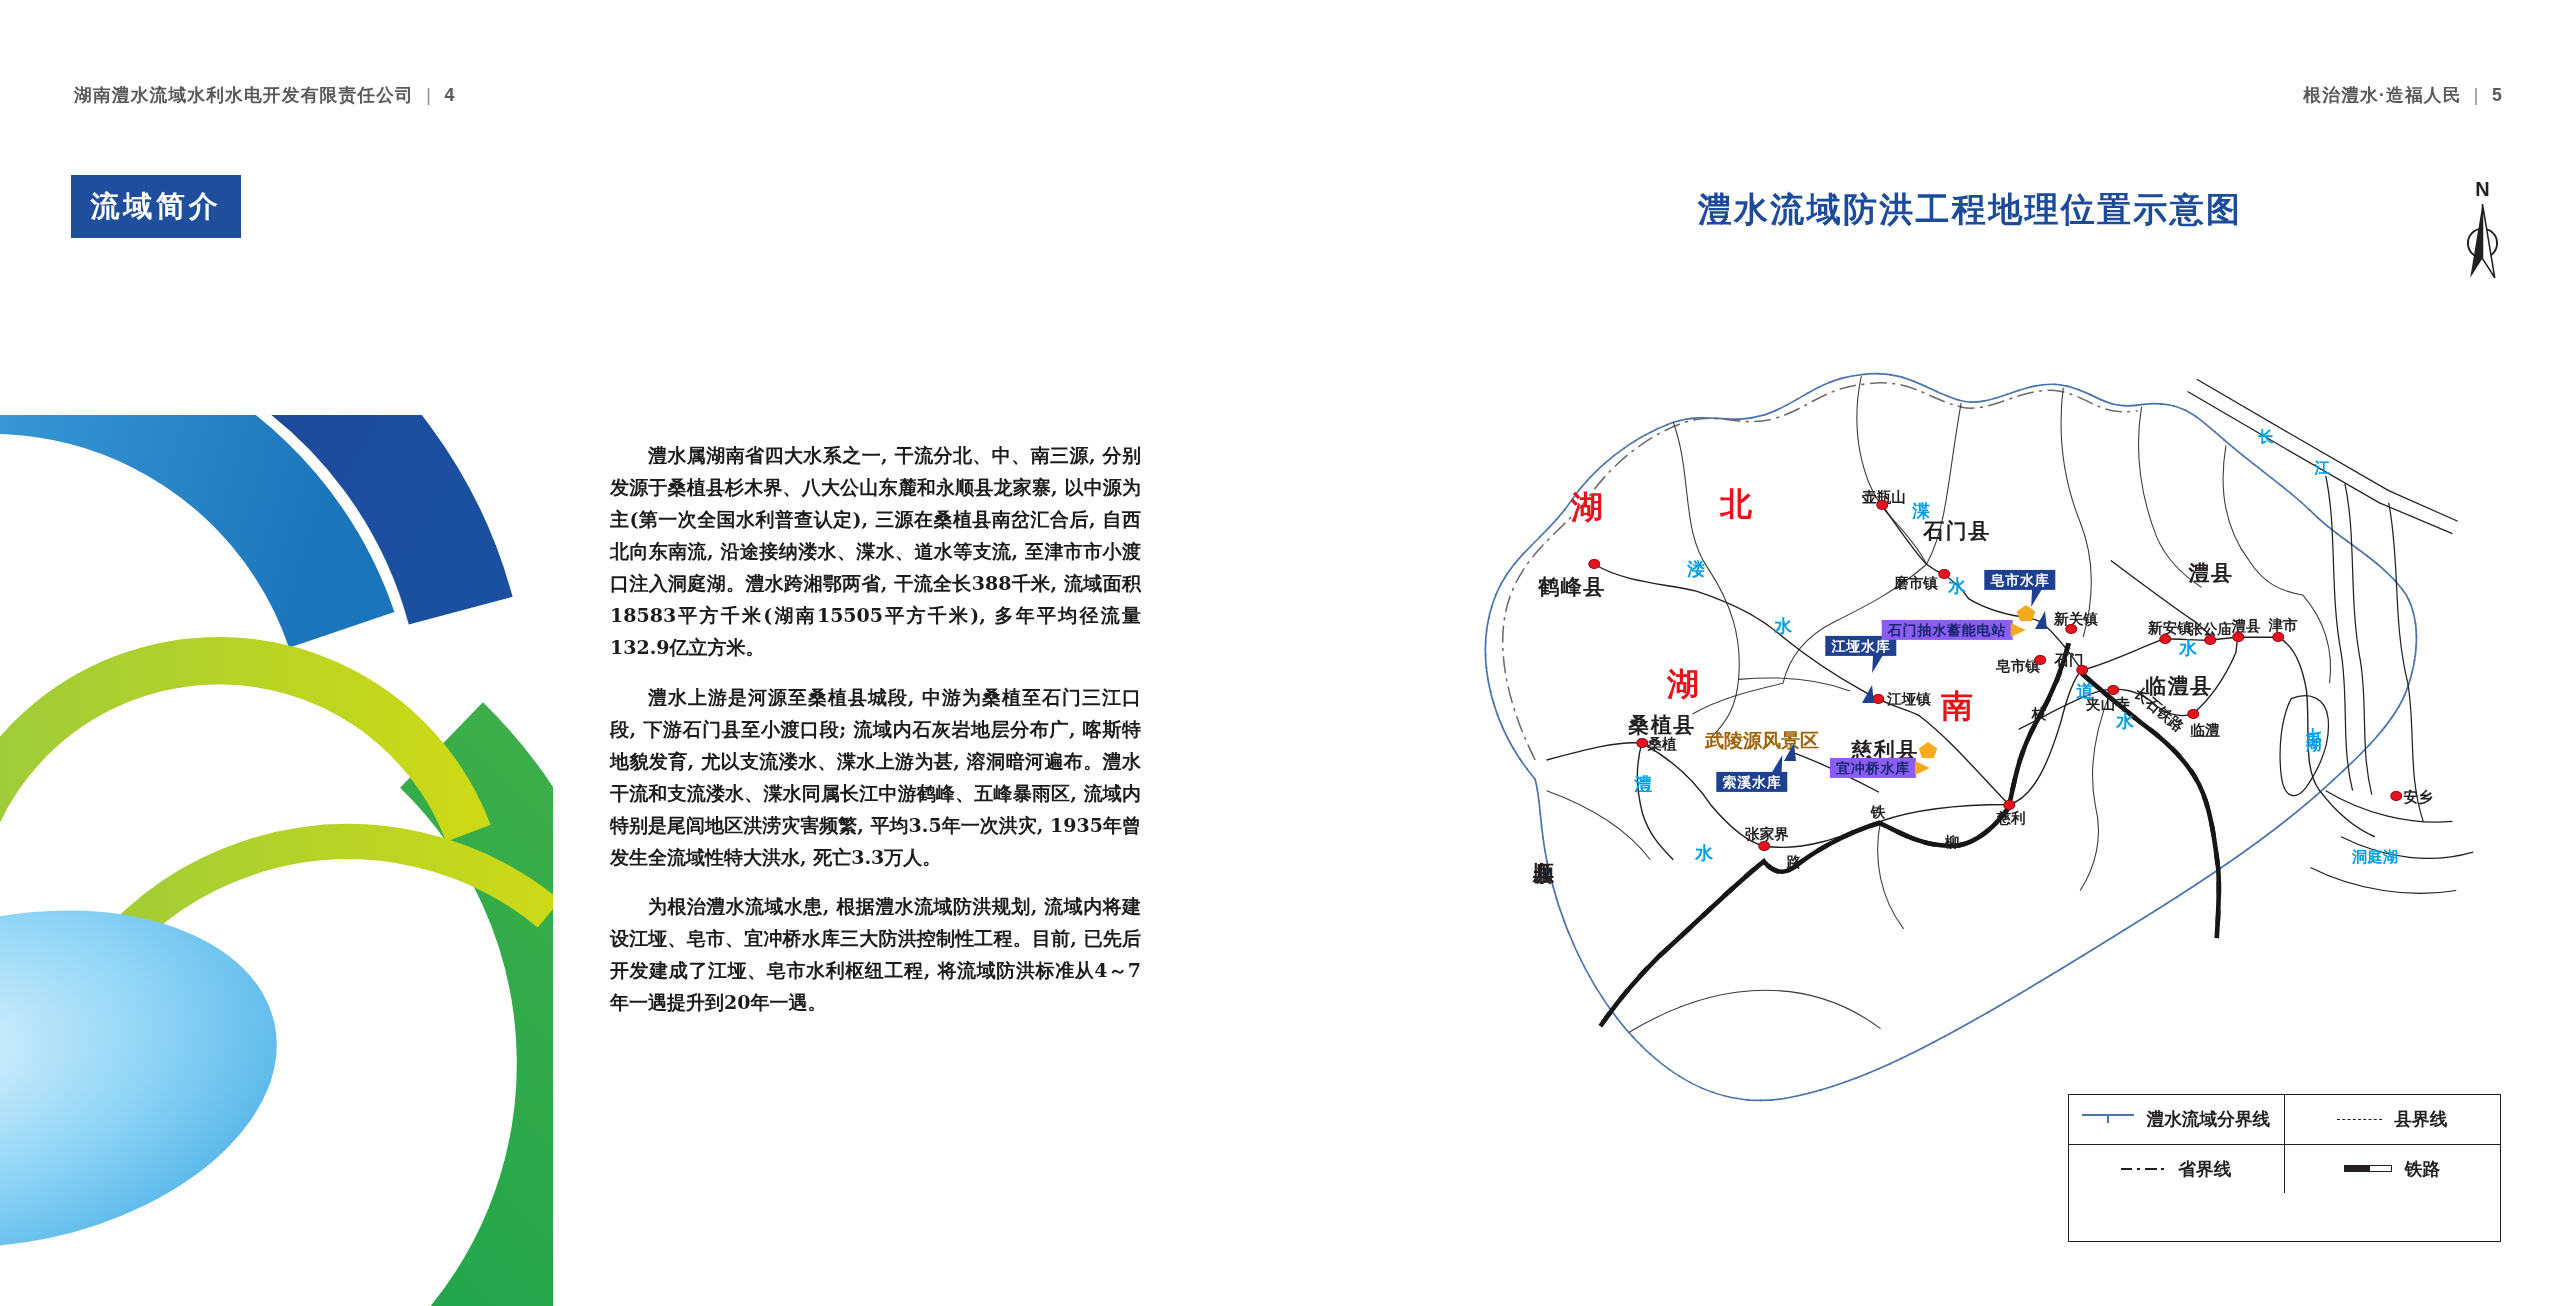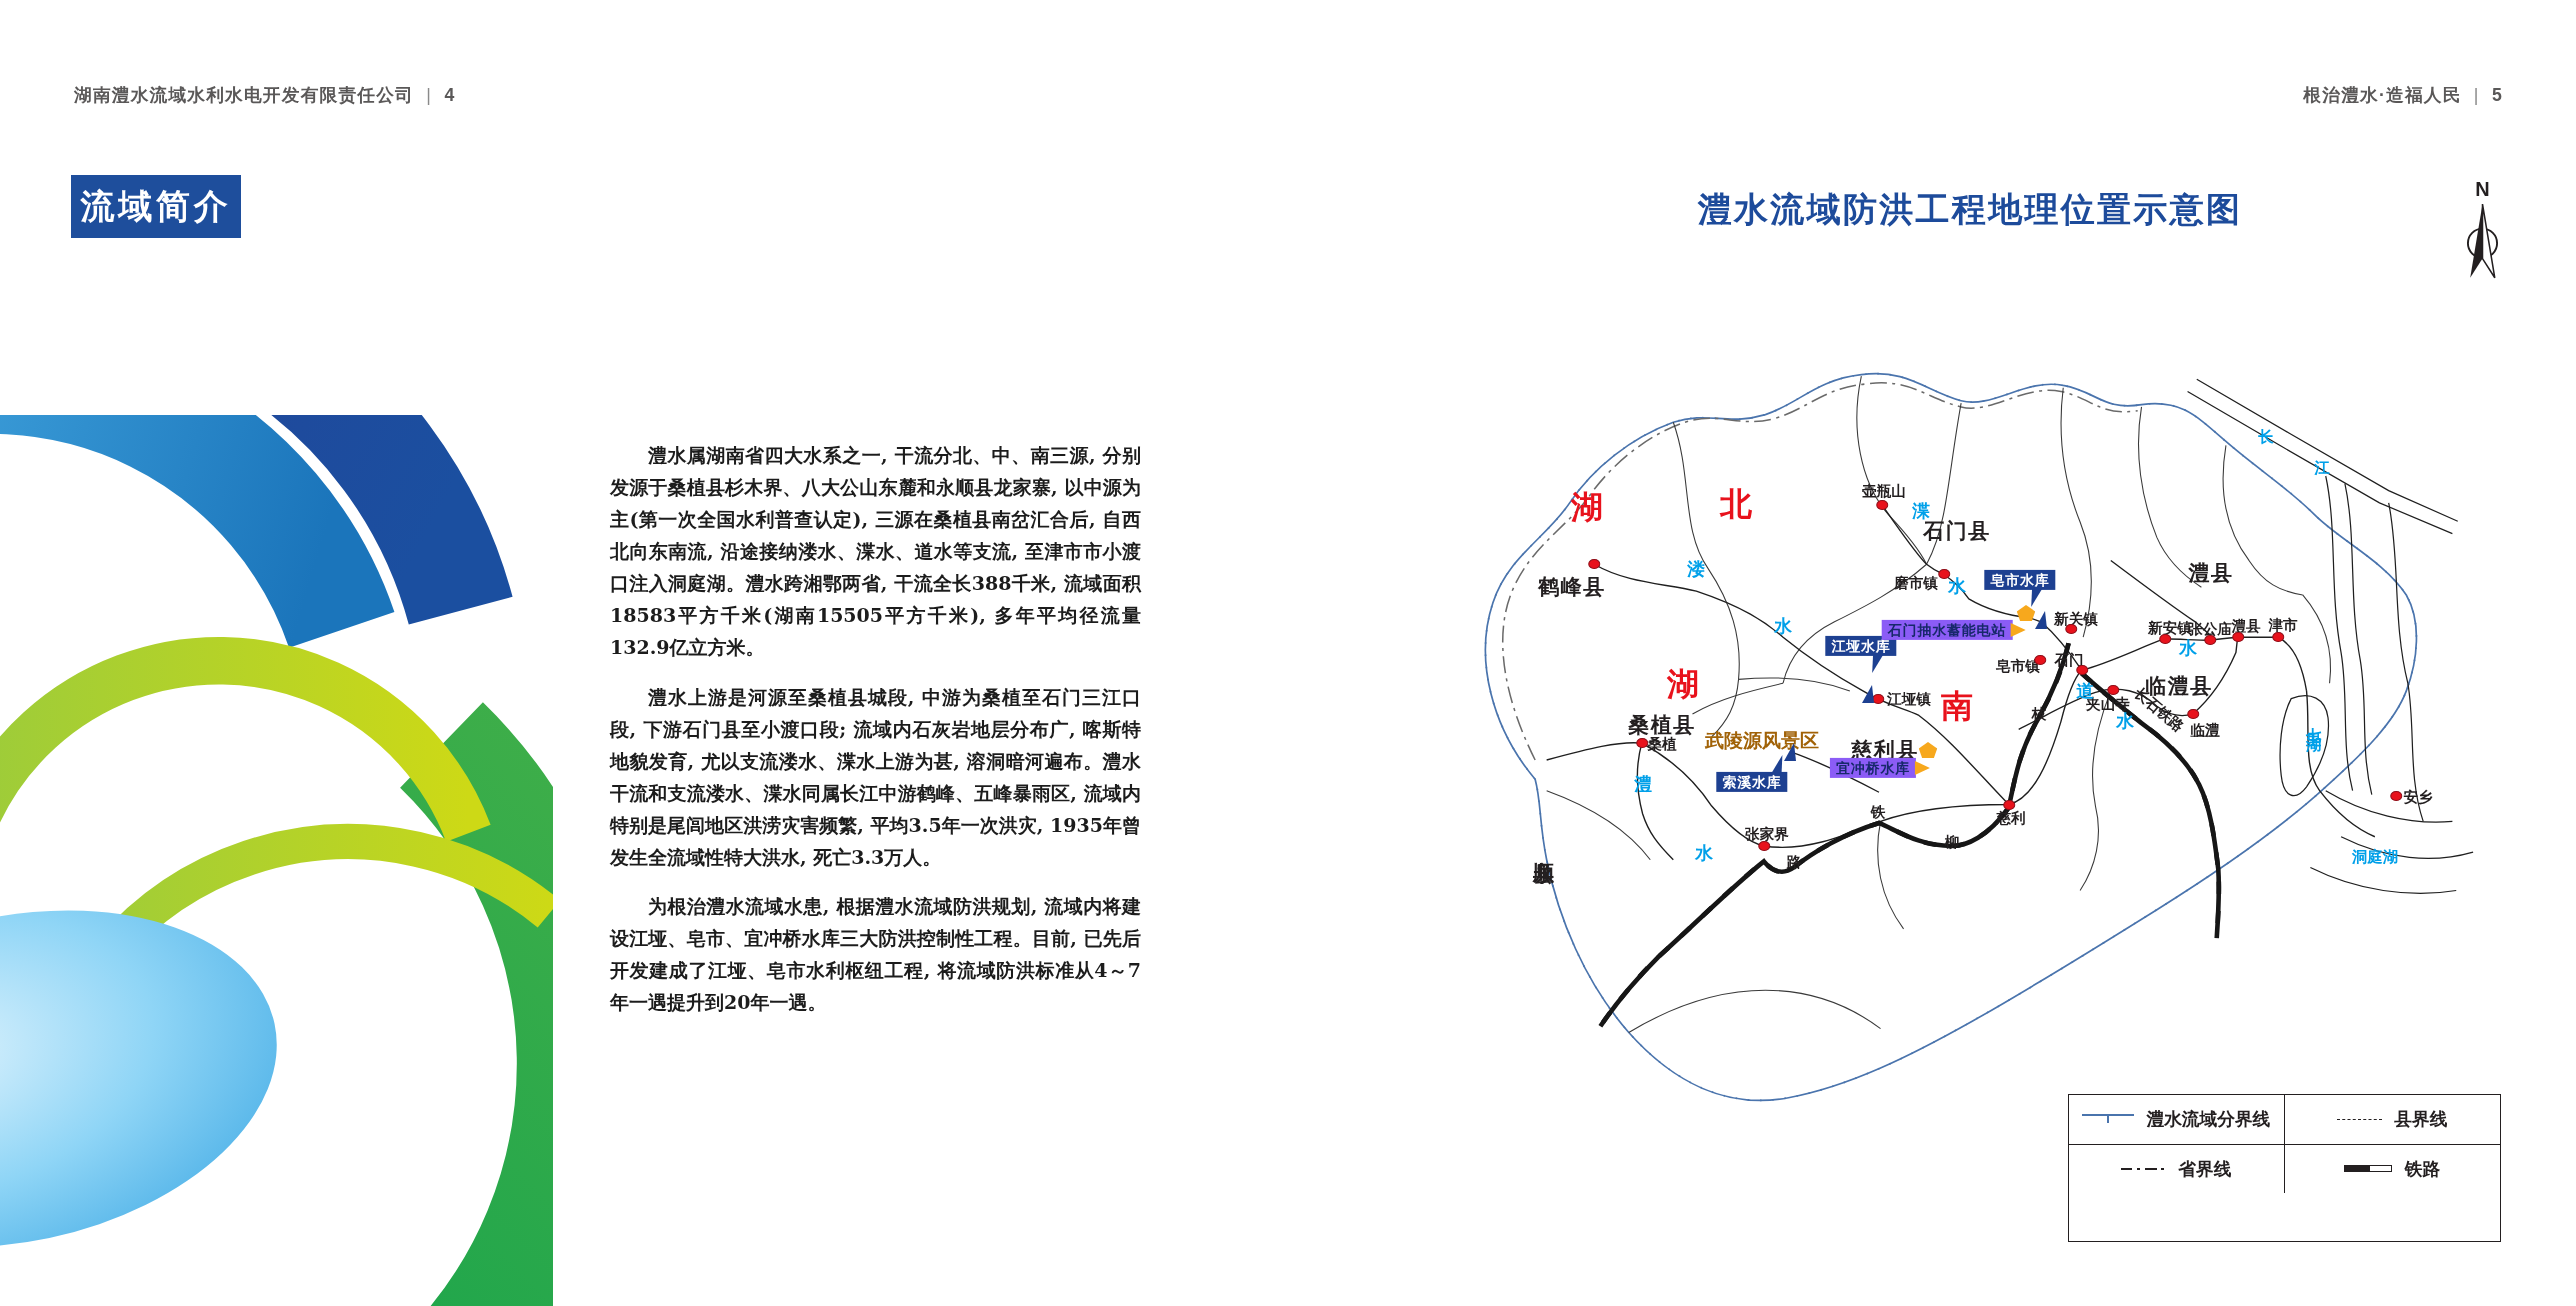--- a/index.html
+++ b/index.html
@@ -7,21 +7,21 @@
          font-family:"Liberation Sans",sans-serif;}
   .abs{position:absolute;}
   
   .pg-header{position:absolute;top:83px;font-size:17.7px;font-weight:bold;color:#5a5858;
              letter-spacing:1.2px;white-space:nowrap;}
   .pg-header .sep{color:#8a8a8a;font-weight:400;margin:0 12.3px;}
   .hdr-left{left:74px;}
   .hdr-right{right:73px;}
   
   .badge{position:absolute;left:71px;top:175px;width:170px;height:63px;background:#1e4e9c;
-         display:flex;align-items:center;justify-content:center;color:#fff;font-size:34px;
+         display:flex;align-items:center;justify-content:center;color:#fff;font-size:29px;
          font-weight:900;letter-spacing:3.8px;}
   
   .body-text{position:absolute;left:610px;top:439px;width:531px;
              font-family:"DejaVu Serif","Liberation Serif",serif;font-weight:700;
              font-size:19px;line-height:32px;color:#1c1c1c;text-align:justify;}
   .body-text p{margin:0 0 17.7px 0;text-indent:2em;}
   
   .map-title{position:absolute;left:1632px;top:187px;width:676px;text-align:center;
              font-size:34px;font-weight:900;color:#1d4b9b;letter-spacing:2.3px;}
   
@@ -209,21 +209,21 @@
         <div class="ml prov" style="left: 316px; top: 174px;">北</div>
         <div class="ml prov" style="left: 263px; top: 354px;">湖</div>
         <div class="ml prov" style="left: 537px; top: 376px;">南</div>
         <div class="ml county" style="left: 152px; top: 256px;">鹤峰县</div>
         <div class="ml county" style="left: 537px; top: 200px;">石门县</div>
         <div class="ml county" style="left: 791px; top: 242px;">澧县</div>
         <div class="ml county" style="left: 759px; top: 355px;">临澧县</div>
         <div class="ml county" style="left: 465px; top: 419px;">慈利县</div>
         <div class="ml county" style="left: 242px; top: 394px;">桑植县</div>
         <div class="ml county vert" style="left: 124px; top: 516px;">永顺县</div>
-        <div class="ml town" style="left: 464px; top: 161px;">壶瓶山</div>
+        <div class="ml town" style="left: 464px; top: 167px;">壶瓶山</div>
         <div class="ml town" style="left: 496px; top: 253px;">磨市镇</div>
         <div class="ml town" style="left: 598px; top: 336px;">皂市镇</div>
         <div class="ml town" style="left: 656px; top: 289px;">新关镇</div>
         <div class="ml town" style="left: 649px; top: 330px;">石门</div>
         <div class="ml town" style="left: 750px; top: 298px;">新安镇</div>
         <div class="ml town" style="left: 790px; top: 299px;">张公庙</div>
         <div class="ml town" style="left: 826px; top: 296px;">澧县</div>
         <div class="ml town" style="left: 863px; top: 295px;">津市</div>
         <div class="ml town" style="left: 688px; top: 374px;">夹山寺</div>
         <div class="ml town" style="left: 785px; top: 400px; text-decoration: underline;">临澧</div>

